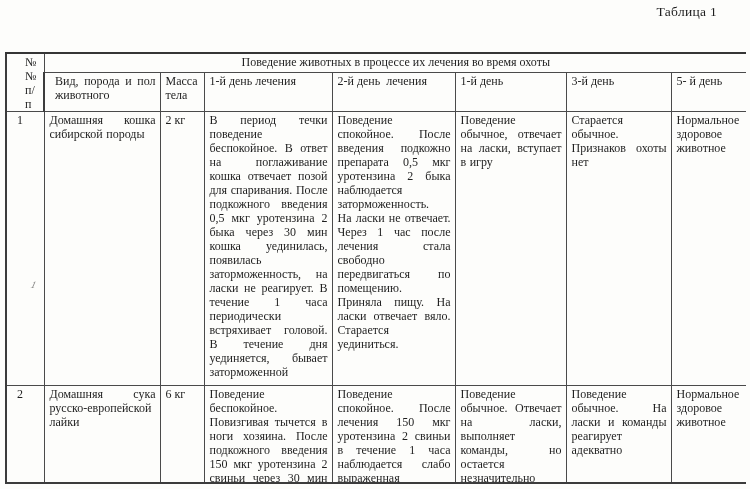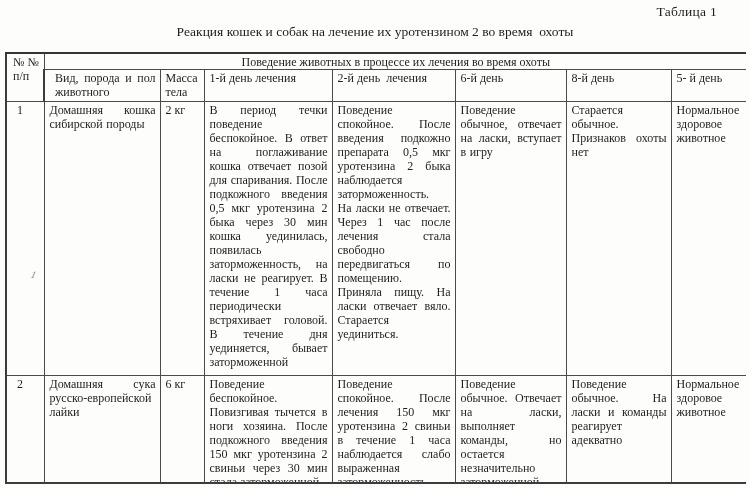--- a/index.html
+++ b/index.html
@@ -85,48 +85,47 @@
     transform: skewX(-14deg);
   }
 </style>
 </head>
 <body>
 
 <div class="page">
 
   <div class="table-label">Таблица 1</div>
 
-  <div class="doc-title">Реакция кошек и собак на лечение их уротензином 2 во время  охоты</div>
 
   <div class="table-wrap">
     <table class="main">
       <colgroup>
         <col style="width:38px">
         <col style="width:116px">
         <col style="width:44px">
         <col style="width:128px">
         <col style="width:123px">
         <col style="width:111px">
         <col style="width:105px">
         <col style="width:76px">
       </colgroup>
 
       <tbody>
           <tr class="h1">
-        <td rowspan="2" class="hdr-col num-cell" style="padding-left:6px">№№ п/п</td>
+        <td rowspan="2" class="hdr-col num-cell" style="padding-left:18px">№№ п/п</td>
         <td colspan="7" class="hdr-span">Поведение животных в процессе их лечения во время охоты</td>
       </tr>
 
       <tr class="h2">
         <td class="hdr-col">Вид, порода и пол животного</td>
         <td class="hdr-col">Масса тела</td>
         <td class="hdr-col">1-й день лечения</td>
         <td class="hdr-col">2-й день  лечения</td>
-        <td class="hdr-col">6-й день</td>
-        <td class="hdr-col">8-й день</td>
+        <td class="hdr-col">1-й день</td>
+        <td class="hdr-col">3-й день</td>
         <td class="hdr-col">5- й день</td>
       </tr>
 
       <tr class="row1">
         <td class="num-cell">
           <span>1</span>
           <span class="artifact">1</span>
         </td>
         <td class="cell-text">Домашняя кошка сибирской породы</td>
         <td class="mass-cell">2 кг</td>

